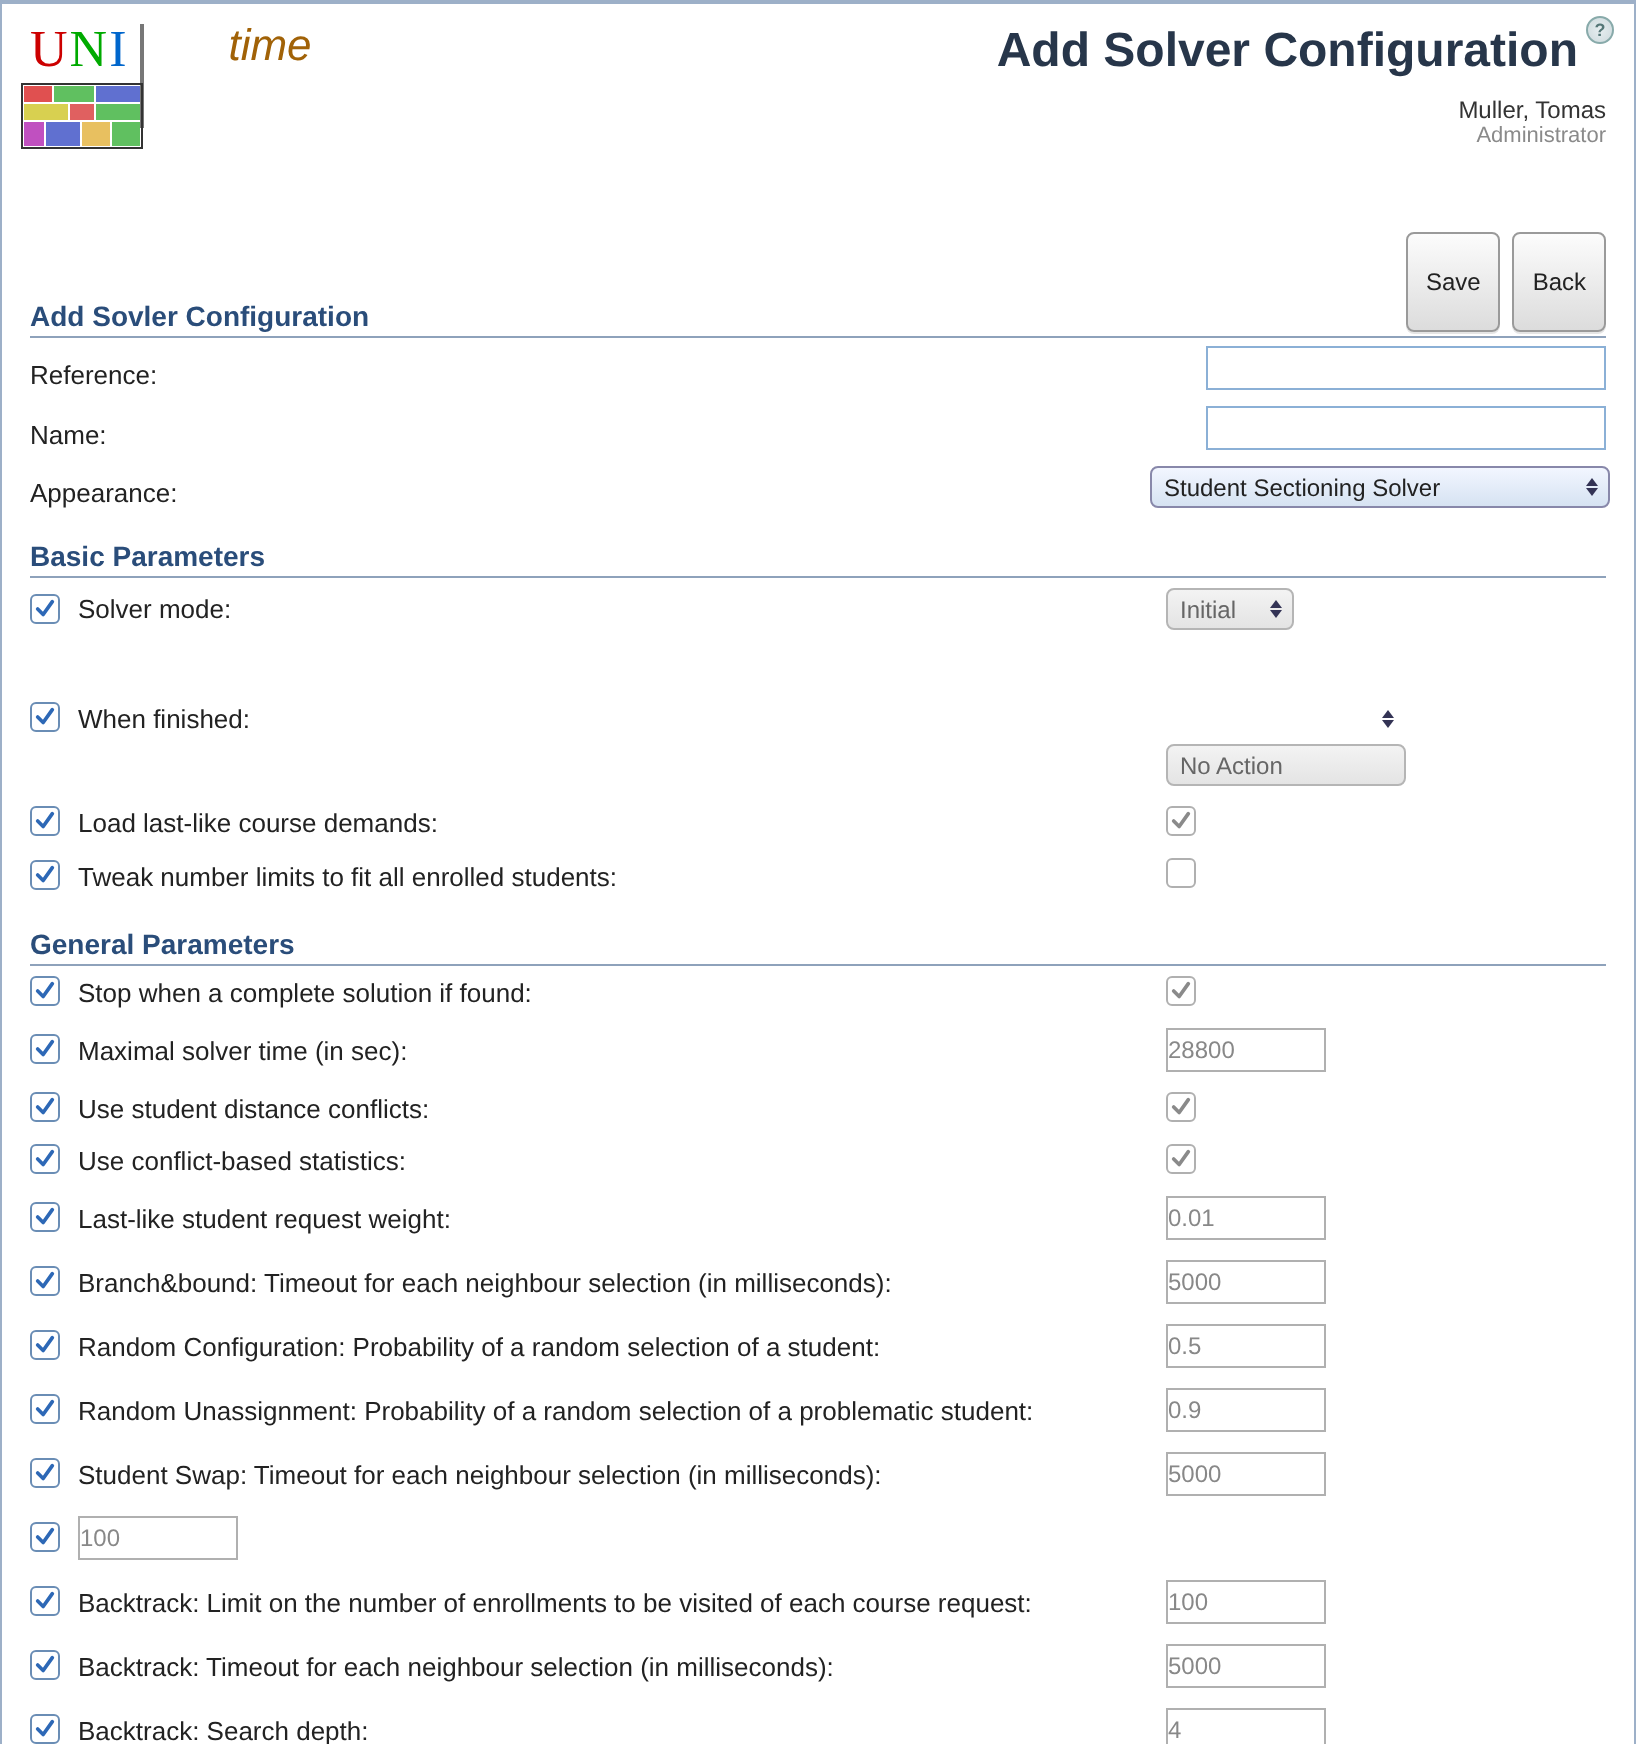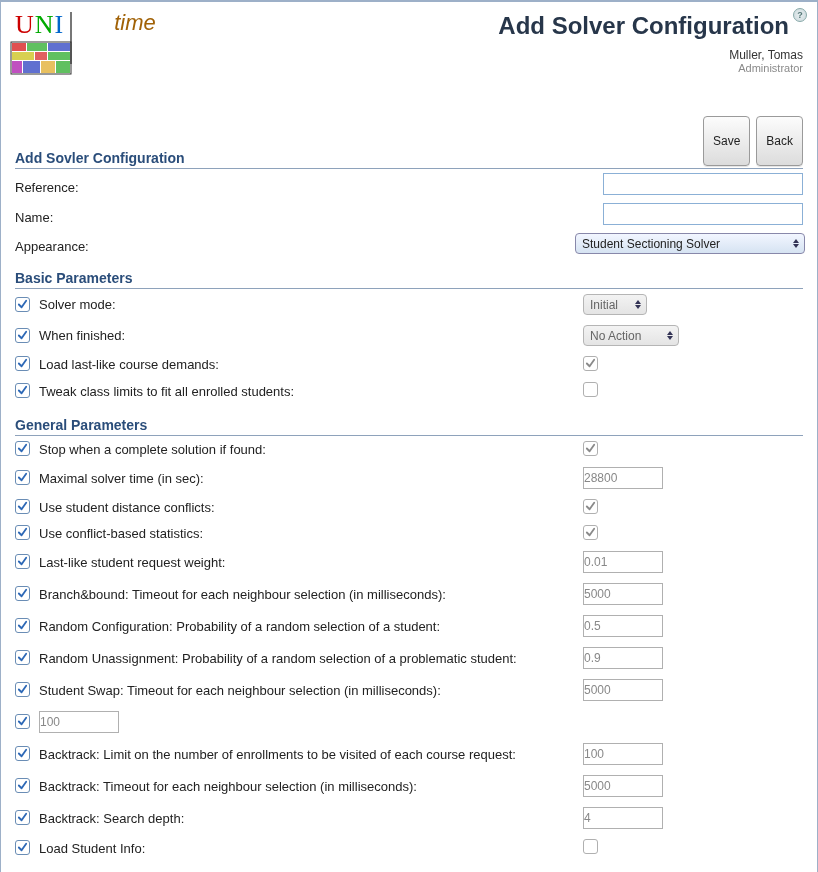--- a/index.html
+++ b/index.html
@@ -80,21 +80,21 @@
     width:10px; height:14px; pointer-events:none;
     display:flex; flex-direction:column; justify-content:center; gap:1px; align-items:center;
   }
   .select-arrow::before, .select-arrow::after {
     content:""; width:0; height:0; border-left:3px solid transparent; border-right:3px solid transparent;
   }
   .select-arrow::before { border-bottom:4px solid #335; }
   .select-arrow::after { border-top:4px solid #335; }
   .select.gray { background:linear-gradient(#f3f3f3,#e4e4e4); border-color:#b5b5b5; color:#666;}
   .select.narrow { width:64px; }
-  .select.med { width:96px; }
+  .select.med { width:120px;margin-top:47px; }
   .select.wide { width:230px; }
   .check {
     width:15px; height:15px; border:1px solid #6a8db5; border-radius:3px;
     background:#fff; display:inline-flex; align-items:center; justify-content:center;
     cursor:pointer;
   }
   .check.on svg { display:block; }
   .check svg { display:none; width:11px; height:11px; }
   .check.on { }
   .check.gray { border-color:#b0b0b0; }
@@ -227,21 +227,21 @@
               </svg>
   </span></span>
         </div>
       </div>
       <div class="param-row">
         <div class="chk"><span class="check on ">
     <svg viewBox="0 0 12 12">
               <path d="M2 6 L5 9 L10 2" stroke="#2d68b6" stroke-width="2" fill="none" stroke-linecap="round" stroke-linejoin="round"></path>
             </svg>
   </span></div>
-        <div class="plabel">Tweak class limits to fit all enrolled students:</div>
+        <div class="plabel">Tweak number limits to fit all enrolled students:</div>
         <div class="pcontrol">
           <span><span class="check  gray">
     
   </span></span>
         </div>
       </div>
     </div>
 
   <div class="section-header sub">
     <span>General Parameters</span>

